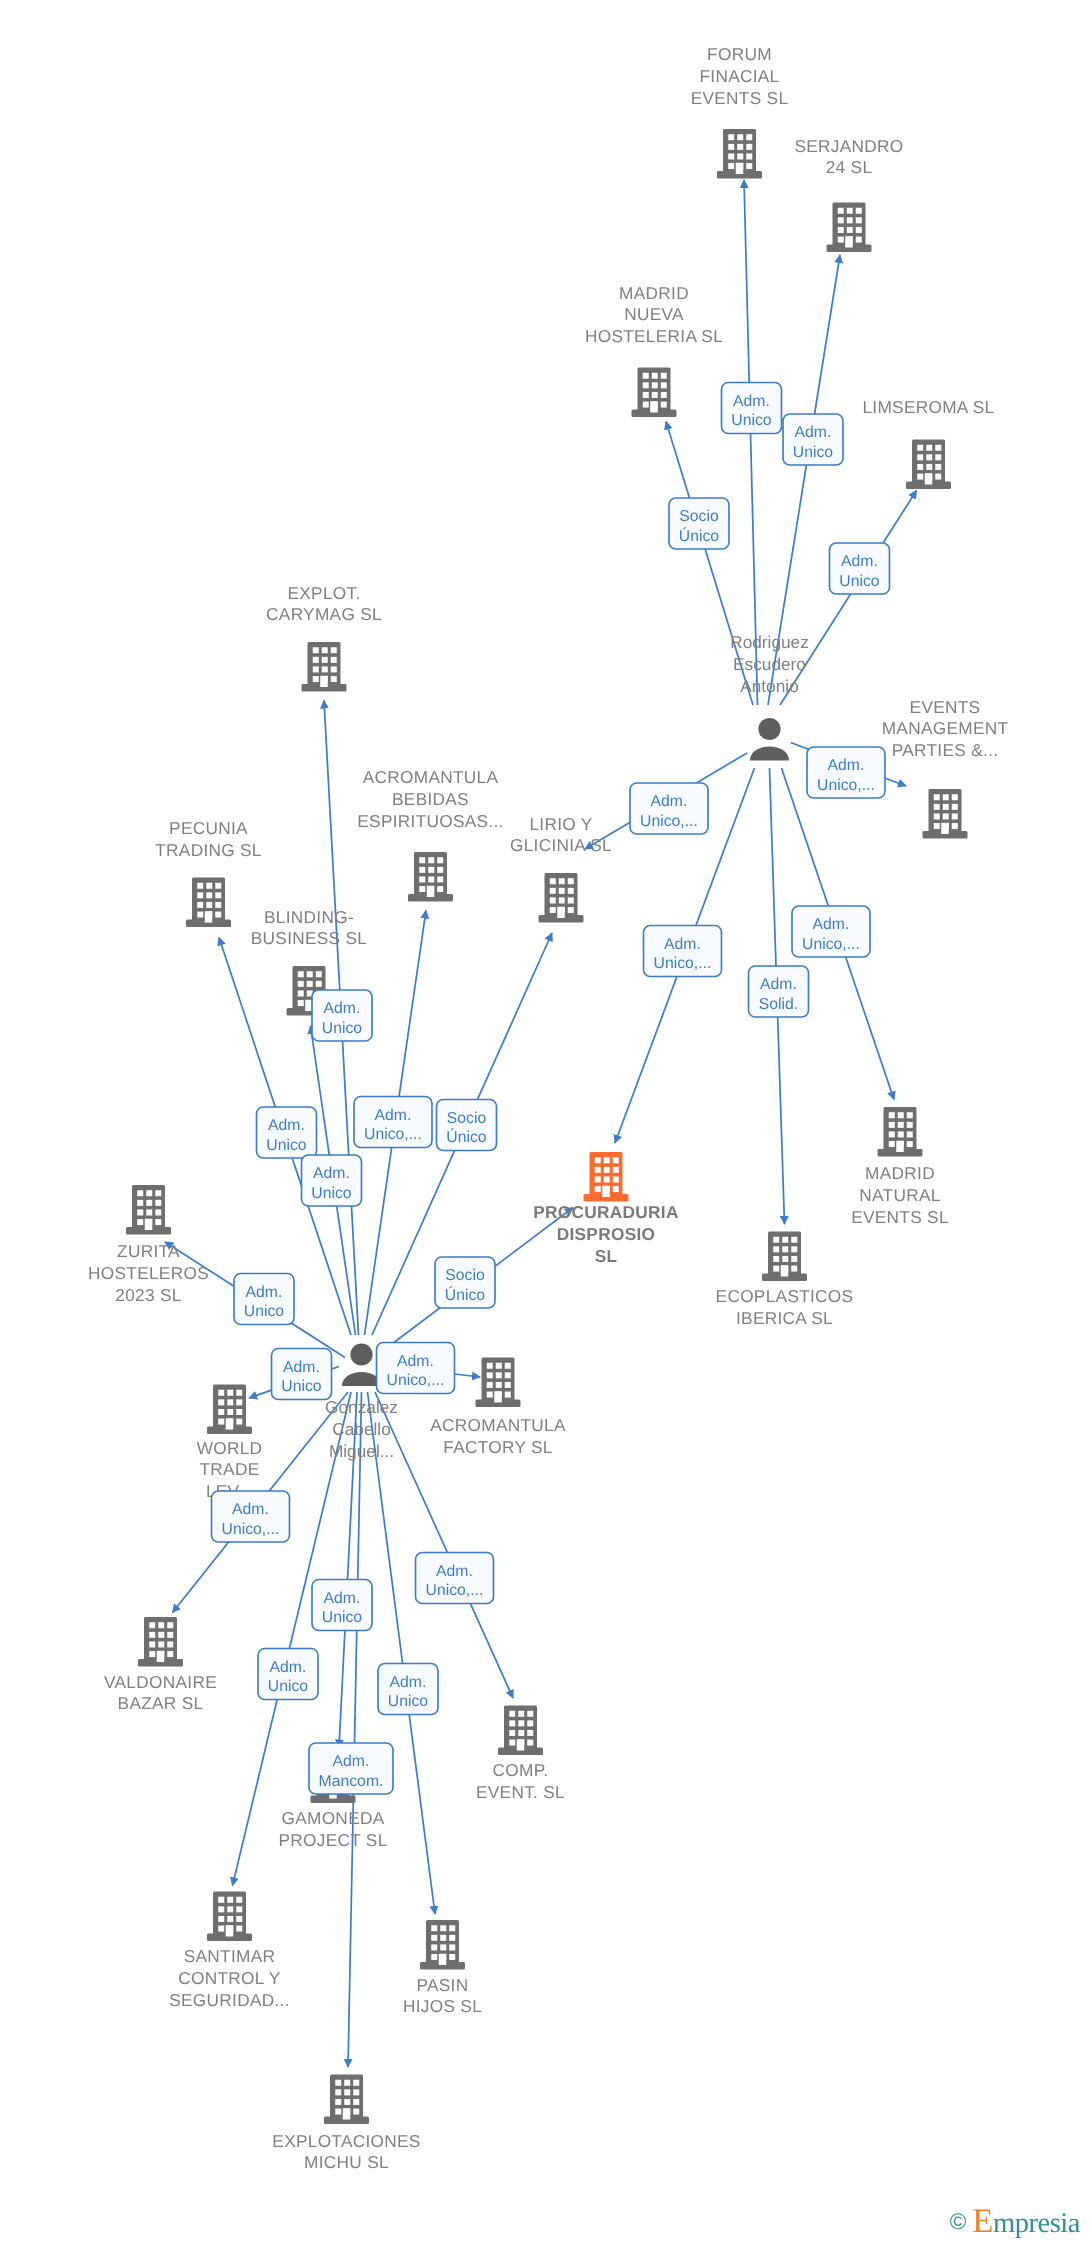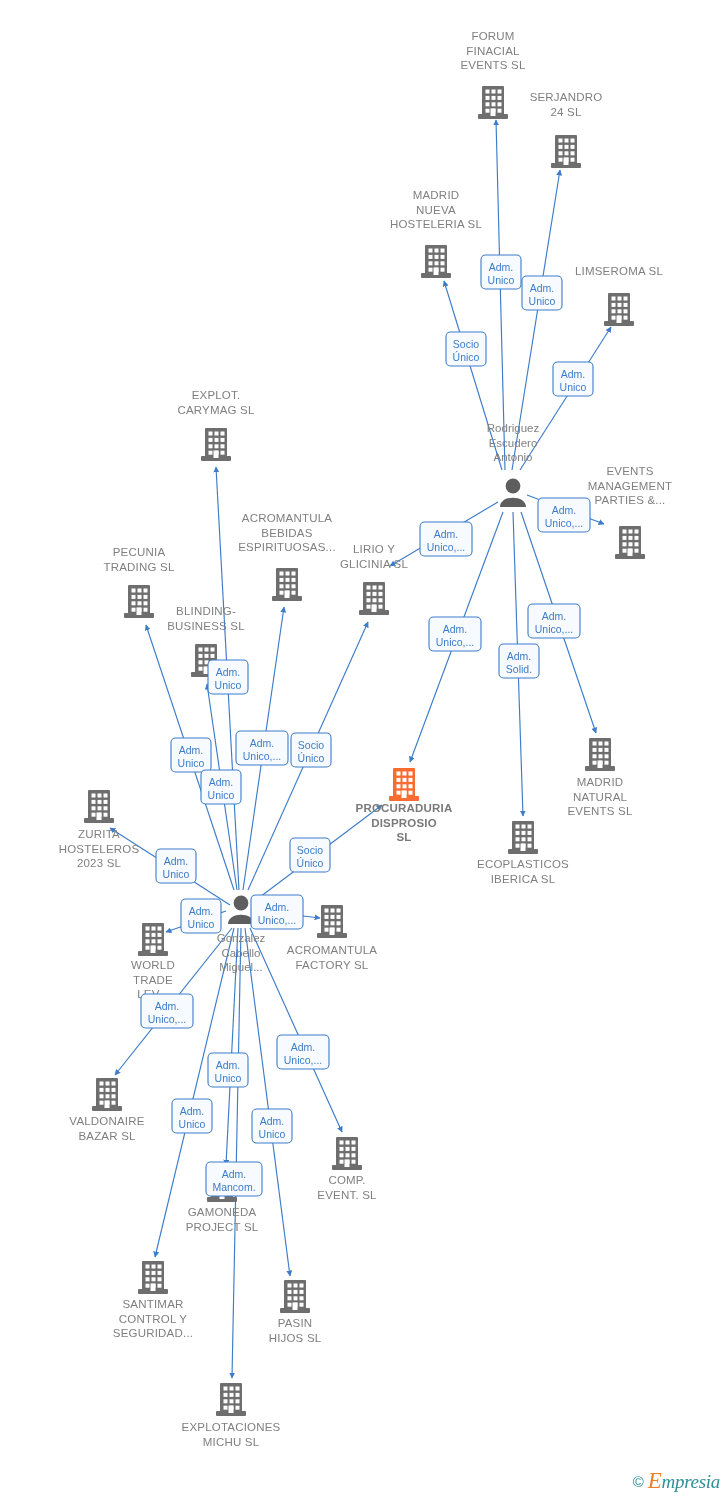--- a/index.html
+++ b/index.html
@@ -66,21 +66,20 @@
     gap: 4px;
     font-family: "Liberation Serif", serif;
   }
   #watermark .copy {
     color: #2f8f96;
     font-size: 15px;
     font-family: "Liberation Sans", sans-serif;
   }
   #watermark .brand {
     font-size: 19px;
-    font-style: italic;
     color: #2f8f96;
     letter-spacing: -0.3px;
   }
   #watermark .brand .e {
     color: #f07f2a;
     font-size: 23px;
   }
 </style>
 </head>
 <body>

